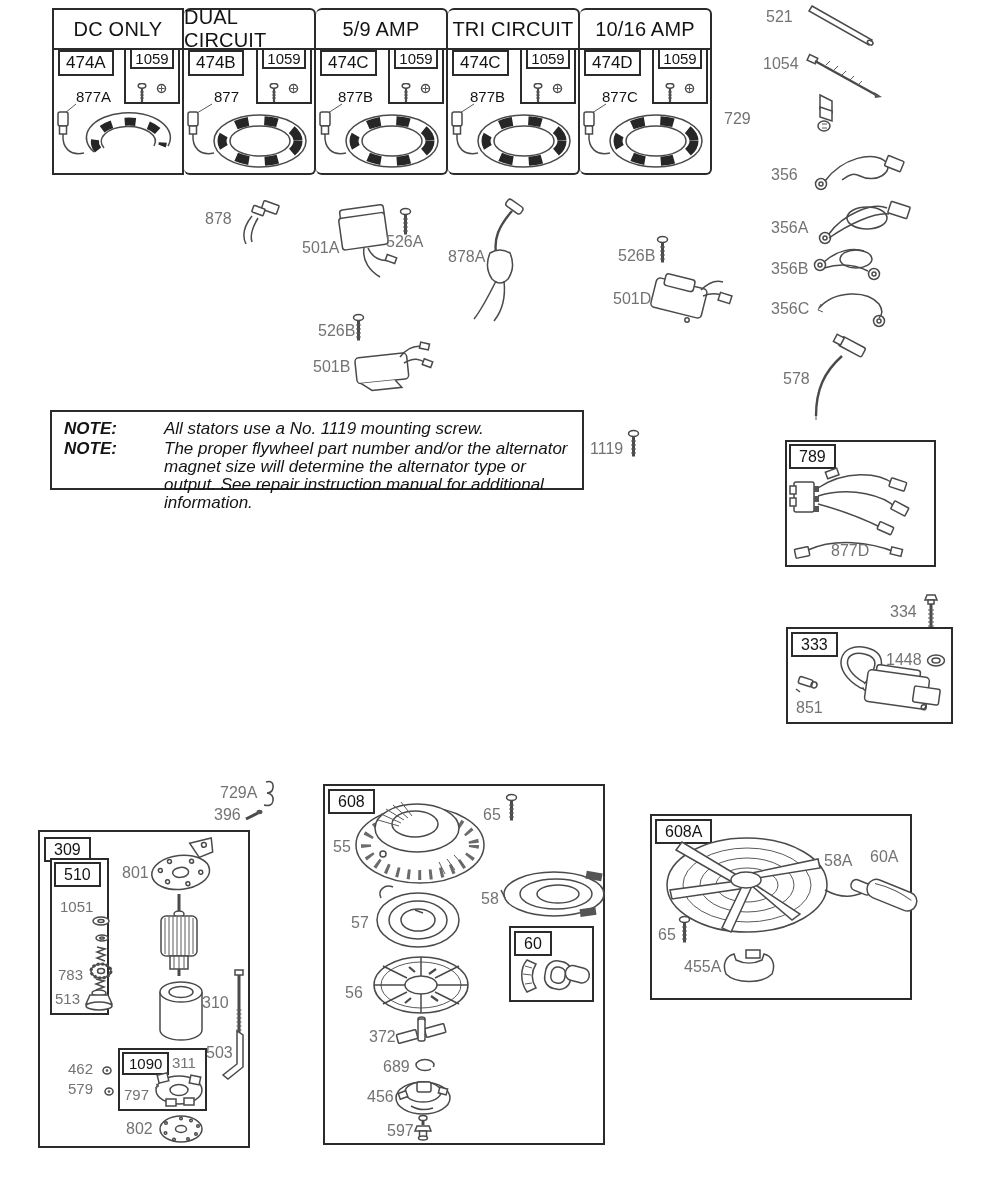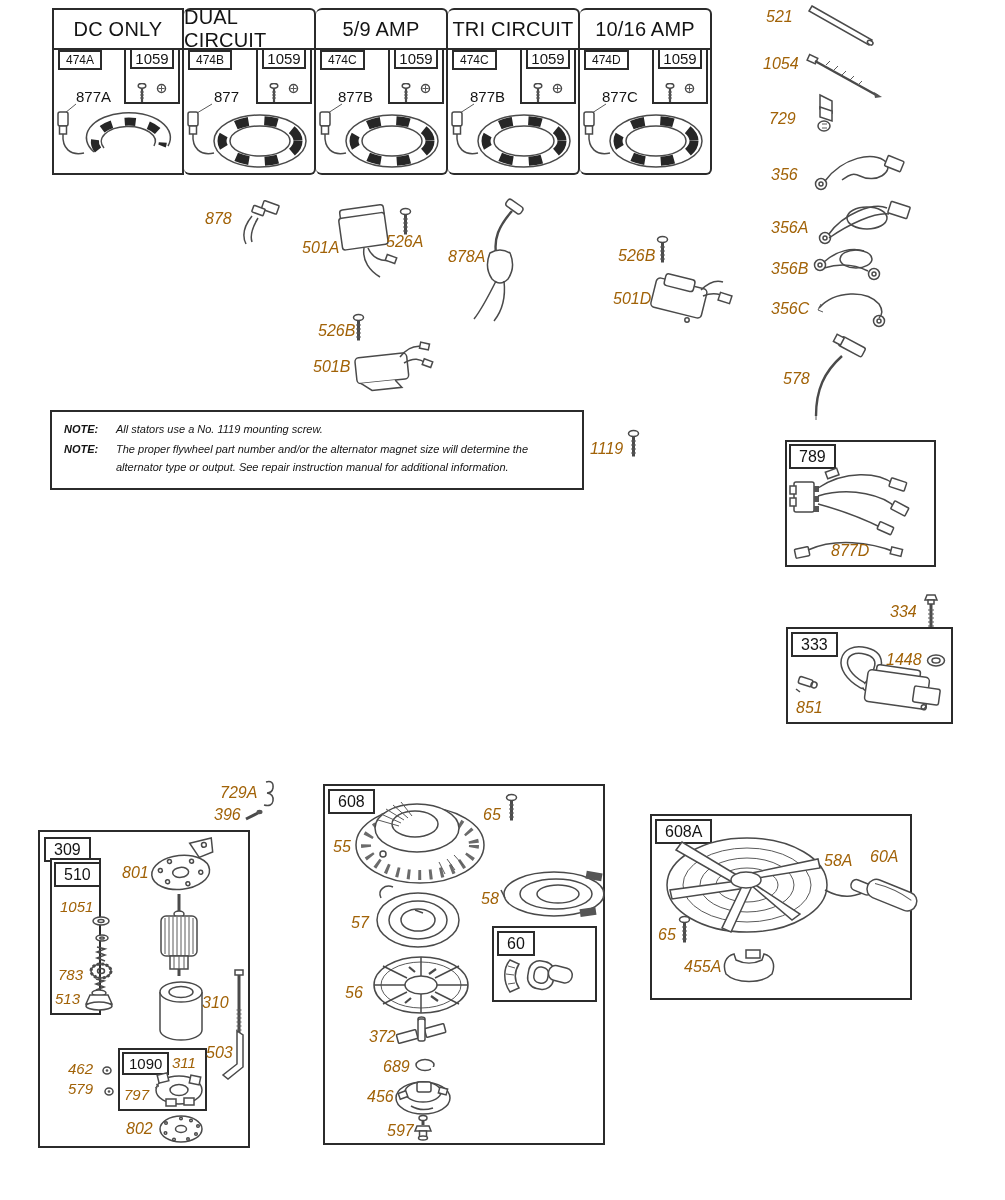--- a/index.html
+++ b/index.html
@@ -1,30 +1,30 @@
 <!DOCTYPE html>
 <html><head>
 <meta charset="utf-8">
 <style>
   * { margin:0; padding:0; box-sizing:border-box; }
   html,body { background:#fff; }
   .page { position:relative; width:1005px; height:1200px; background:#fff;
           font-family:"Liberation Sans", sans-serif; color:#141414; overflow:hidden; }
-  .lbl { position:absolute; font-size:16px; white-space:nowrap; color:#a16207;font-style:italic; }
+  .lbl { position:absolute; font-size:16px; white-space:nowrap; color:#737373; }
   .sm  { font-size:15px; }
   .obox { position:absolute; border:2px solid #2b2b2b; background:#fff; }
   .tag  { position:absolute; border:2px solid #2b2b2b; background:#fff;
           font-size:16px; line-height:19px; padding:1px 8px; white-space:nowrap; }
   .panels { position:absolute; left:52px; top:8px; display:flex; }
   .panel { position:relative; width:132px; height:167px; border:2px solid #2b2b2b; background:#fff; }
   .panel + .panel { border-left:none;border-radius:6px; }
   .panel-header { height:40px; border-bottom:2px solid #2b2b2b; display:flex;
                   align-items:center; justify-content:center; font-size:20px; letter-spacing:.2px; }
   .part-tag { position:absolute; left:4px; top:40px; border:2px solid #2b2b2b;
-              font-size:12px; padding:1px 6px; background:#fff; }
+              font-size:17px; padding:1px 6px; background:#fff; }
   .kit { position:absolute; right:2px; top:38px; width:56px; height:56px;
          border:2px solid #2b2b2b; background:#fff; }
   .kit-label { width:44px; margin:10px auto; border:2px solid #2b2b2b; margin-top:-2px;
                font-size:15px; text-align:center; background:#fff; }
   .kit-icons { display:flex; justify-content:center; gap:9px; padding-top:4px; }
   .stator-lbl { position:absolute; left:22px; top:78px; font-size:15px; }
   svg.part { position:absolute; overflow:visible; }
   .ln  { fill:none; stroke:#4a4a4a; stroke-width:1.5; }
   .ln2 { fill:none; stroke:#4a4a4a; stroke-width:2.4; }
   .lnt { fill:none; stroke:#5a5a5a; stroke-width:1; }
@@ -32,21 +32,21 @@
   .ptf { fill:#555; stroke:none; }
   .coil  { fill:none; stroke:#262626; stroke-width:9; stroke-dasharray:13 16; }
   .coil2 { fill:none; stroke:#262626; stroke-width:8; stroke-dasharray:11 13; }
   .thick  { fill:none; stroke:#4a4a4a; stroke-width:3; }
   .thick2 { fill:none; stroke:#4a4a4a; stroke-width:2.2; }
   .tube   { fill:none; stroke:#4a4a4a; stroke-width:8; stroke-linecap:round; }
   .tubein { fill:none; stroke:#fff; stroke-width:5; stroke-linecap:round; }
   .vents  { fill:none; stroke:#6b6b6b; stroke-width:10; stroke-dasharray:3 8; }
   .notebox { position:absolute; left:50px; top:410px; width:534px; height:80px;
              border:2px solid #2b2b2b; background:#fff; padding:8px 10px 6px 12px; }
-  .noterow { display:flex; font-size:11px; line-height:18px; margin-bottom:2px; }
+  .noterow { display:flex; font-size:17px; line-height:18px; margin-bottom:2px;gap:48px; }
   .note-tag  { font-weight:bold; font-style:italic; flex:none; width:52px; }
   .note-text { font-style:italic; }
 </style>
 </head>
 <body>
 
 <div class="page">
 
   <div class="panels">
 
@@ -203,21 +203,21 @@
   </svg>
 
   <div class="lbl" style="left:763px;top:55px">1054</div>
   <svg class="part" style="left:808px;top:56px" width="80" height="46" viewBox="0 0 80 46">
     <rect x="0" y="0" width="9" height="6" transform="rotate(25 4 3)" class="pt"></rect>
     <path d="M7,5 L70,40" class="ln2"></path>
     <path d="M18,9 l4,-4 M26,14 l4,-4 M34,19 l4,-4 M42,24 l4,-4 M50,29 l4,-4" class="lnt"></path>
     <path d="M66,36 l8,5 -7,1 z" class="ptf"></path>
   </svg>
 
-  <div class="lbl" style="left:769px;top:110px">729</div>
+  <div class="lbl" style="left:724px;top:110px">729</div>
   <svg class="part" style="left:812px;top:93px" width="28" height="44" viewBox="0 0 28 44">
     <path d="M8,2 l12,6 v12 l-12,-4 z" class="pt"></path>
       <path d="M8,14 l12,4 v10 l-12,-4 z" class="pt"></path>
     <ellipse cx="12" cy="33" rx="6" ry="5" class="pt"></ellipse>
       <path d="M10,31 h5 M10,35 h5" class="lnt"></path>
   </svg>
 
   <div class="lbl" style="left:771px;top:166px">356</div>
   <svg class="part" style="left:812px;top:148px" width="96" height="50" viewBox="0 0 96 50">
     <circle cx="9" cy="36" r="5.5" class="ln"></circle>
@@ -418,21 +418,21 @@
   </svg>
   <div class="lbl" style="left:214px;top:806px">396</div>
   <svg class="part" style="left:242px;top:808px" width="22" height="14" viewBox="0 0 22 14">
     <path d="M4,11 L16,5" class="thick"></path>
       <ellipse cx="17.5" cy="4" rx="3" ry="2.2" class="ptf"></ellipse>
   </svg>
 
   <div class="obox" style="left:38px;top:830px;width:212px;height:318px">
     <div class="tag" style="left:4px;top:5px">309</div>
 
-    <div class="obox" style="left:10px;top:26px;width:51px;height:157px">
+    <div class="obox" style="left:10px;top:26px;width:59px;height:157px">
       <div class="tag" style="left:2px;top:2px">510</div>
       <div class="lbl sm" style="left:8px;top:38px">1051</div>
       <svg class="part" style="left:40px;top:56px" width="18" height="10" viewBox="0 0 18 10">
         <ellipse cx="9" cy="5" rx="8" ry="4" class="pt"></ellipse>
           <ellipse cx="9" cy="5" rx="3" ry="1.5" class="ln"></ellipse>
       </svg>
       <svg class="part" style="left:43px;top:74px" width="14" height="8" viewBox="0 0 14 8">
         <ellipse cx="7" cy="4" rx="6" ry="3" class="pt"></ellipse>
           <ellipse cx="7" cy="4" rx="2.2" ry="1.1" class="ln"></ellipse>
       </svg>
@@ -569,21 +569,21 @@
 
     <div class="lbl" style="left:26px;top:128px">57</div>
     <svg class="part" style="left:48px;top:96px" width="88" height="70" viewBox="0 0 88 70">
       <ellipse cx="45" cy="38" rx="41" ry="27" class="ln"></ellipse>
       <ellipse cx="45" cy="38" rx="29" ry="19" class="ln"></ellipse>
       <ellipse cx="45" cy="38" rx="17" ry="11" class="ln"></ellipse>
       <path d="M8,16 C4,8 12,2 20,5" class="ln"></path>
       <path d="M42,28 l8,3" class="ln"></path>
     </svg>
 
-    <div class="obox" style="left:167px;top:140px;width:105px;height:76px">
+    <div class="obox" style="left:184px;top:140px;width:85px;height:76px">
       <div class="tag" style="left:3px;top:3px">60</div>
       <svg class="part" style="left:4px;top:24px" width="78" height="50" viewBox="0 0 78 50">
         <path d="M12,8 c-7,8 -7,22 0,32 l9,-4 c-5,-8 -5,-16 0,-24 z" class="pt"></path>
         <path d="M10,14 l7,2 M8,22 l8,1 M10,32 l7,-1" class="lnt"></path>
         <g transform="rotate(10 48 24)">
             <rect x="30" y="10" width="26" height="28" rx="11" class="pt"></rect>
             <rect x="36" y="16" width="14" height="16" rx="6" class="ln"></rect>
           </g>
         <rect x="52" y="12" width="24" height="15" rx="7" transform="rotate(14 52 14)" class="pt"></rect>
       </svg>

